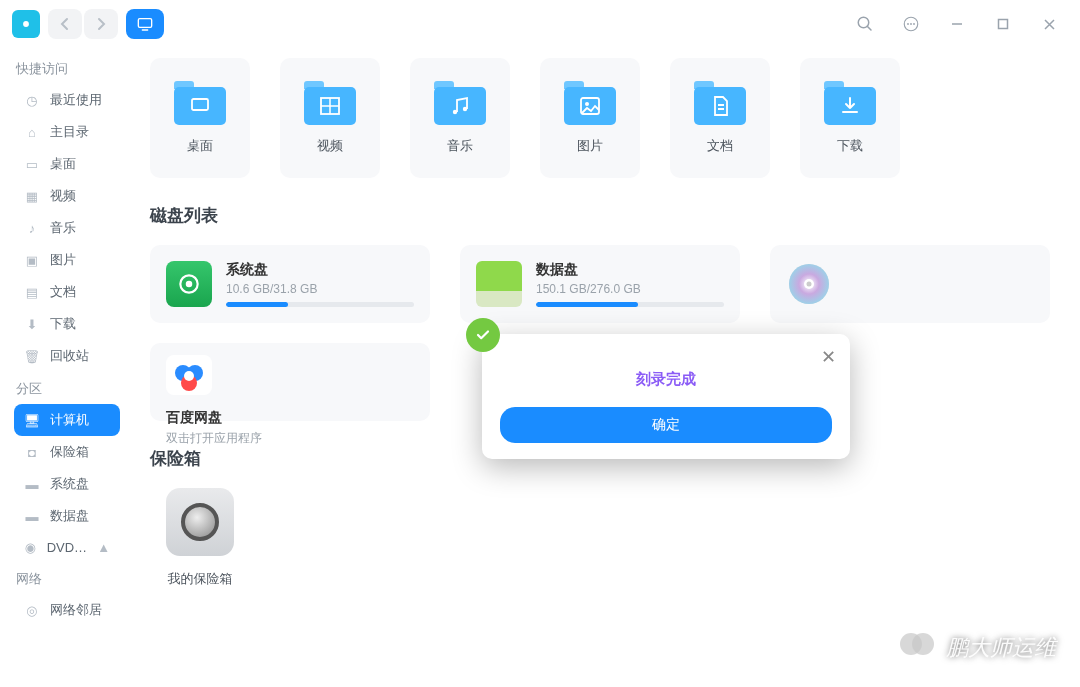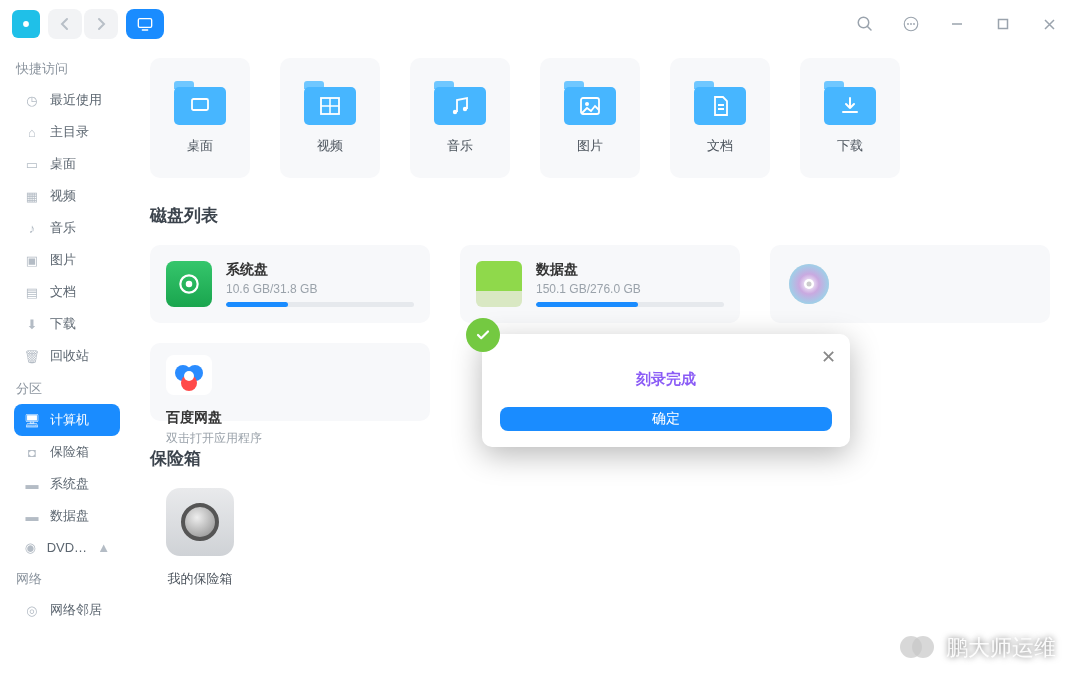--- a/index.html
+++ b/index.html
@@ -50,24 +50,24 @@
 .vault-row{display:flex;gap:30px;}
 .vault-card{width:100px;display:flex;flex-direction:column;align-items:center;gap:14px;}
 .vault-ico{width:68px;height:68px;border-radius:14px;background:linear-gradient(#e9eaec,#cfd2d6);display:flex;align-items:center;justify-content:center;}
 .dial{width:38px;height:38px;border-radius:50%;background:radial-gradient(circle at 40% 35%,#eee,#888);border:4px solid #555;}
 
 
 .dialog-shadow{position:absolute;left:482px;top:334px;width:368px;background:#fff;border-radius:10px;box-shadow:0 8px 30px rgba(0,0,0,.28);padding:18px 18px 16px;}
 .dialog-success{position:absolute;left:-16px;top:-16px;width:34px;height:34px;border-radius:50%;background:#74c941;display:flex;align-items:center;justify-content:center;color:#fff;}
 .dialog-close{position:absolute;right:14px;top:12px;color:#888;cursor:pointer;font-size:18px;}
 .dialog-title{text-align:center;font-size:15px;color:#8b5cf6;font-weight:600;margin:18px 0 18px;}
-.dialog-btn{width:100%;height:24px;background:#1a8cff;color:#fff;border:none;border-radius:8px;font-size:14px;cursor:pointer;}
-
-
-.watermark{position:absolute;right:24px;bottom:24px;display:flex;align-items:center;gap:10px;color:rgba(255,255,255,.92);text-shadow:0 0 6px rgba(0,0,0,.6);font-size:22px;font-weight:500;}
+.dialog-btn{width:100%;height:36px;background:#1a8cff;color:#fff;border:none;border-radius:15px;font-size:14px;cursor:pointer;}
+
+
+.watermark{position:absolute;right:24px;bottom:24px;display:flex;gap:10px;color:rgba(255,255,255,.92);text-shadow:0 0 6px rgba(0,0,0,.6);font-size:22px;font-weight:500;font-style:italic;}
 .wm-ico{width:36px;height:24px;position:relative;display:flex;}
 .wm-ico .c{width:22px;height:22px;border-radius:50%;background:rgba(200,200,200,.7);} 
 .wm-ico .c2{margin-left:-10px;width:22px;height:22px;border-radius:50%;background:rgba(200,200,200,.7);} 
 
 svg{display:block;}
 </style>
 </head>
 <body>
 
 <div class="topbar">

